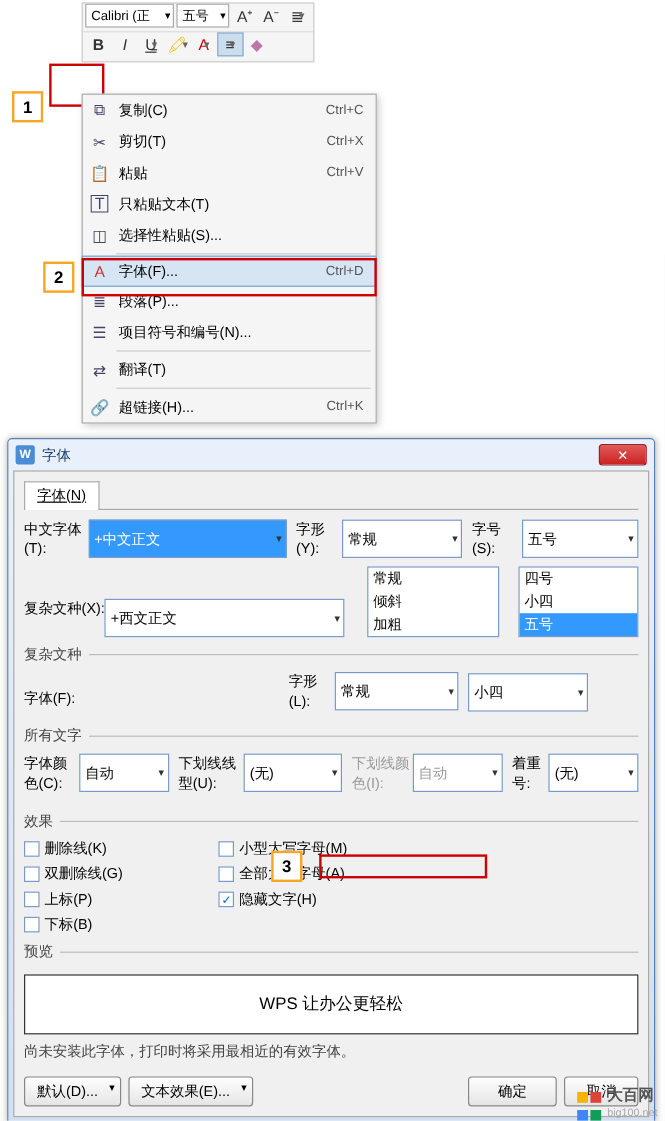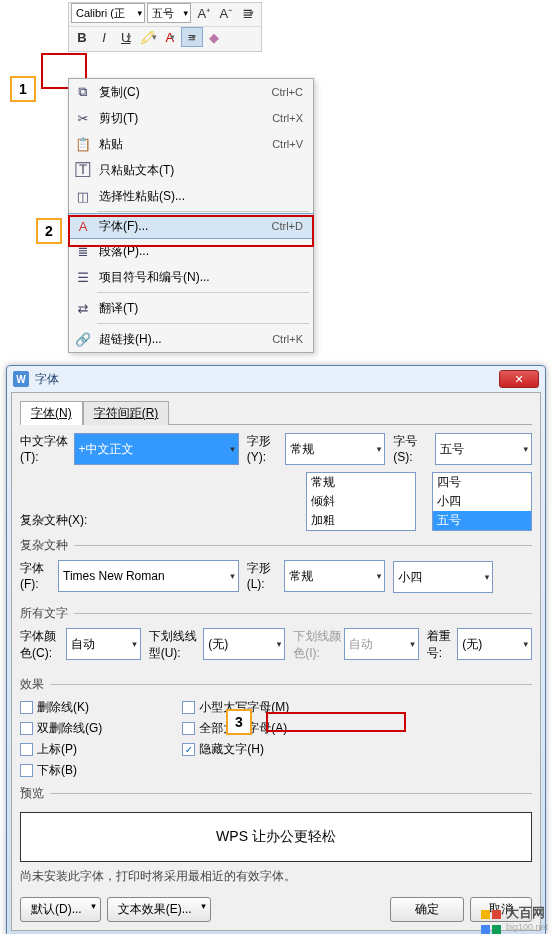--- a/index.html
+++ b/index.html
@@ -156,21 +156,20 @@
 
 <div class="glass">
   <div class="titlebar">
     <div class="wicon">W</div>
     <span>字体</span>
     <div class="closebtn">✕</div>
   </div>
   <div class="dlgbody">
     <div class="tabs">
       <div class="tab">字体(N)</div>
-      <div class="tab inactive">字符间距(R)</div>
       <div class="tabline"></div>
     </div>
 
     <div class="row">
       <div class="col" style="flex:1.5">
         <span class="lbl">中文字体(T):</span>
         <div class="combo hl" style="width:200px">+中文正文</div>
       </div>
       <div class="col" style="flex:1">
         <span class="lbl">字形(Y):</span>
@@ -178,39 +177,39 @@
       </div>
       <div class="col" style="flex:1">
         <span class="lbl">字号(S):</span>
         <div class="combo" style="width:100px">五号</div>
       </div>
     </div>
 
     <div class="row">
       <div class="col" style="flex:1.5">
         <span class="lbl">复杂文种(X):</span>
+        <div class="combo" style="width:200px">+西文正文</div>
       </div>
       <div class="listbox" style="width:110px">
         <div>常规</div>
         <div>倾斜</div>
         <div>加粗</div>
       </div>
       <div class="listbox" style="width:100px;margin-left:8px">
         <div>四号</div>
         <div>小四</div>
         <div class="sel">五号</div>
       </div>
     </div>
 
     <fieldset>
         <legend>复杂文种</legend>
       <div class="row">
         <div class="col" style="flex:1.5">
             <span class="lbl">字体(F):</span>
-            <div class="combo" style="width:200px">Times New Roman</div>
           </div>
         <div class="col" style="flex:1">
             <span class="lbl">字形(L):</span>
             <div class="combo" style="width:110px">常规</div>
           </div>
         <div class="col" style="flex:1">
             <div class="combo" style="width:100px">小四</div>
           </div>
       </div>
     </fieldset>

